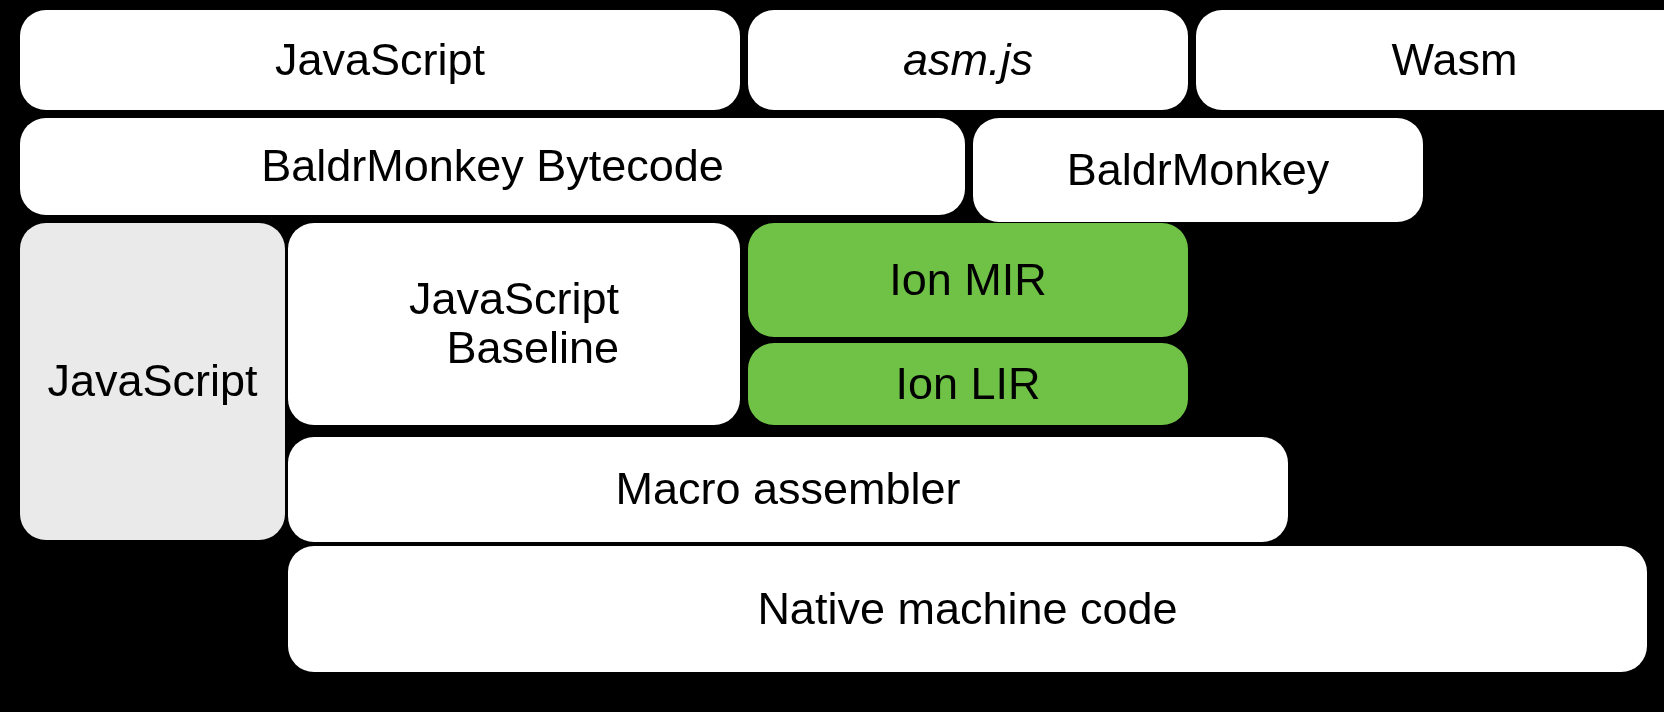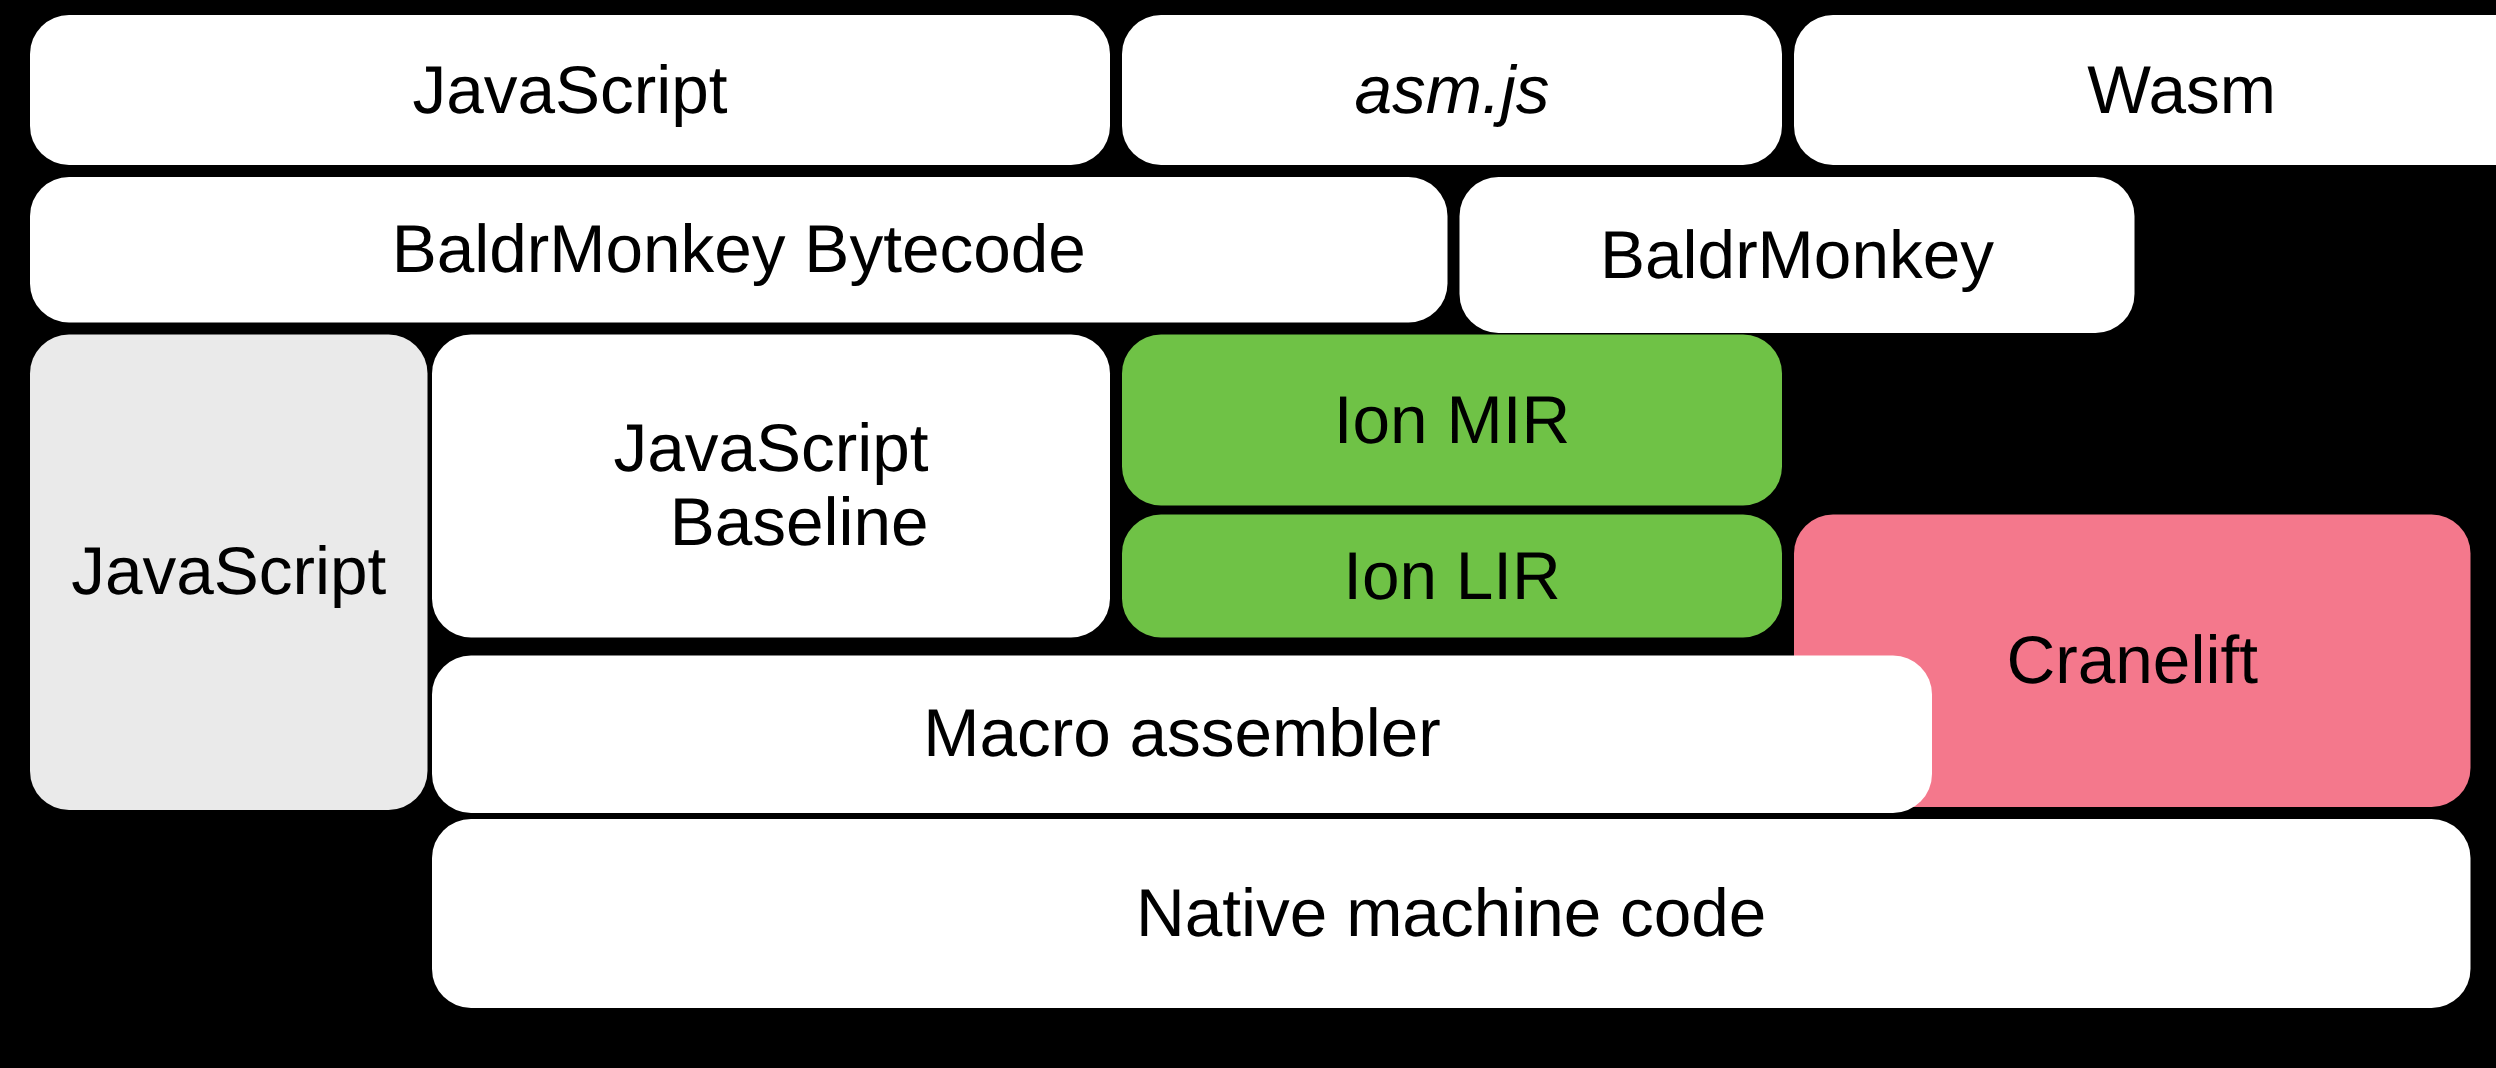--- a/index.html
+++ b/index.html
@@ -45,16 +45,15 @@
     <div class="node fill-white" style="left: 20px; top: 10px; width: 720px; height: 100px;">JavaScript</div>
     <div class="node fill-white" style="left: 748px; top: 10px; width: 440px; height: 100px; font-style: italic;">asm.js</div>
     <div class="node fill-white" style="left: 1196px; top: 10px; width: 517px; height: 100px;">Wasm</div>
     <div class="node fill-white" style="left: 20px; top: 118px; width: 945px; height: 97px;">BaldrMonkey Bytecode</div>
     <div class="node fill-white" style="left: 973px; top: 118px; width: 450px; height: 104px;">BaldrMonkey</div>
     <div class="node fill-gray" style="left: 20px; top: 223px; width: 265px; height: 317px;">JavaScript</div>
     <div class="node fill-white" style="left: 288px; top: 223px; width: 452px; height: 202px;">JavaScript
 Baseline</div>
     <div class="node fill-green" style="left: 748px; top: 343px; width: 440px; height: 82px;">Ion LIR</div>
     <div class="node fill-green" style="left: 748px; top: 223px; width: 440px; height: 114px;">Ion MIR</div>
-    <div class="node fill-pink" style="left: 1196px; top: 343px; width: 451px; height: 195px;">Cranelift</div>
     <div class="node fill-white" style="left: 288px; top: 437px; width: 1000px; height: 105px;">Macro assembler</div>
     <div class="node fill-white" style="left: 288px; top: 546px; width: 1359px; height: 126px;">Native machine code</div>
   </div>
 
 </body></html>

